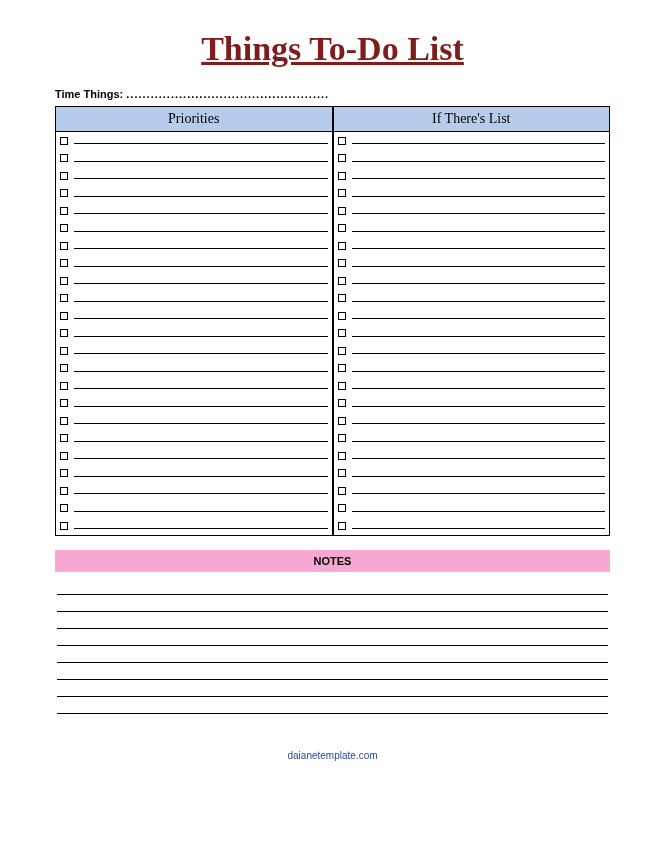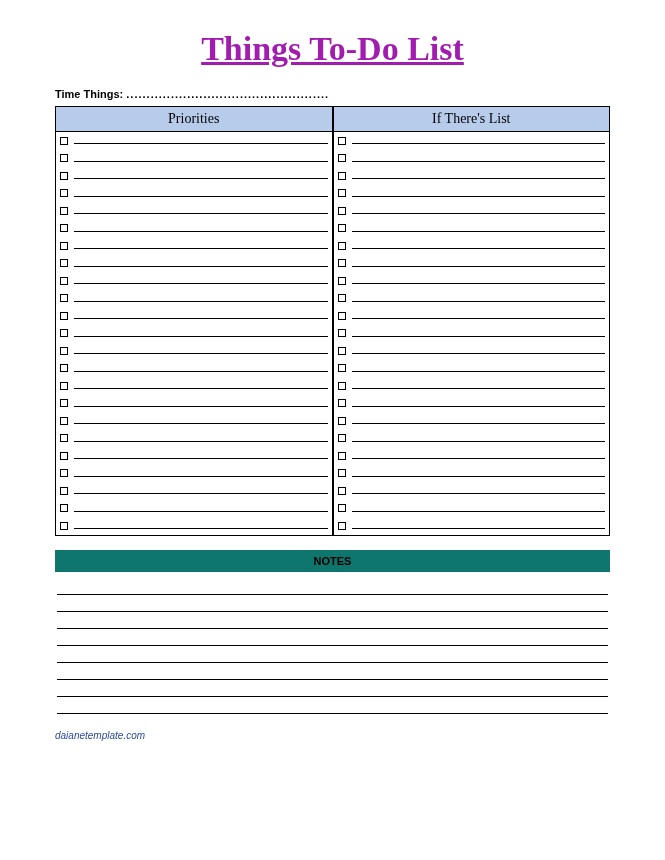--- a/index.html
+++ b/index.html
@@ -7,21 +7,21 @@
       width: 665px;
       height: 860px;
       background: #fff;
       font-family: Arial, sans-serif;
       padding: 30px 55px 20px;
     }
     .title {
       text-align: center;
       font-family: 'Comic Sans MS', 'Brush Script MT', cursive;
       font-size: 34px;
-      color: #a21caf;
+      color: #7f1d1d;
       text-decoration: underline;
       margin-bottom: 20px;
       font-weight: bold;
     }
     .time-period {
       font-size: 11px;
       font-weight: bold;
       margin-bottom: 6px;
     }
     .time-period .dots {
@@ -57,39 +57,39 @@
       flex-shrink: 0;
       margin-right: 6px;
     }
     .line {
       flex: 1;
       border-bottom: 1px solid #000;
       height: 1px;
       margin-top: 6px;
     }
     .notes-header {
-      background: #0f766e;
+      background: #f9a8d4;
       text-align: center;
       font-size: 11px;
       font-weight: bold;
       padding: 5px 0;
       margin-bottom: 6px;
     }
     .notes-lines {
       padding: 0 2px;
     }
     .note-line {
       border-bottom: 1px solid #000;
       height: 17px;
     }
     .footer {
+      text-align: center;
       font-size: 10px;
       color: #2a4a9a;
-      margin-top: 16px;
-      font-style: italic;
+      margin-top: 36px;
     }
   </style>
 </head>
 <body>
 
 <div class="title">Things To-Do List</div>
 
 <div class="time-period">
   <span>Time Things:</span>
   <span class="dots">..................................................</span>

